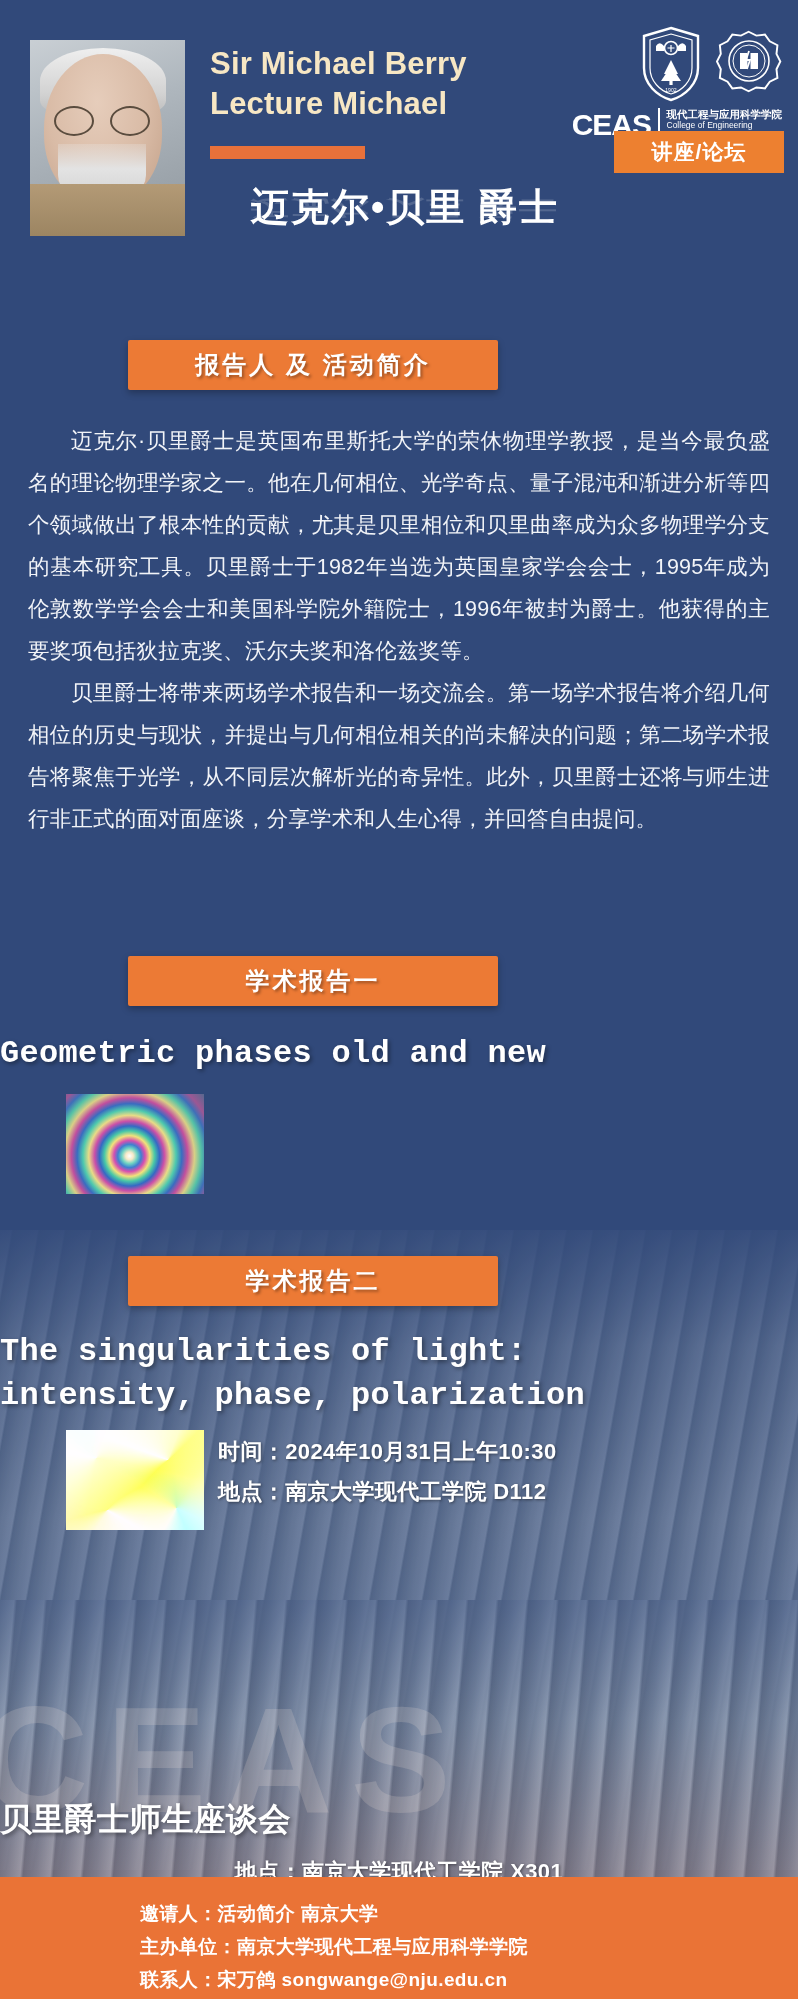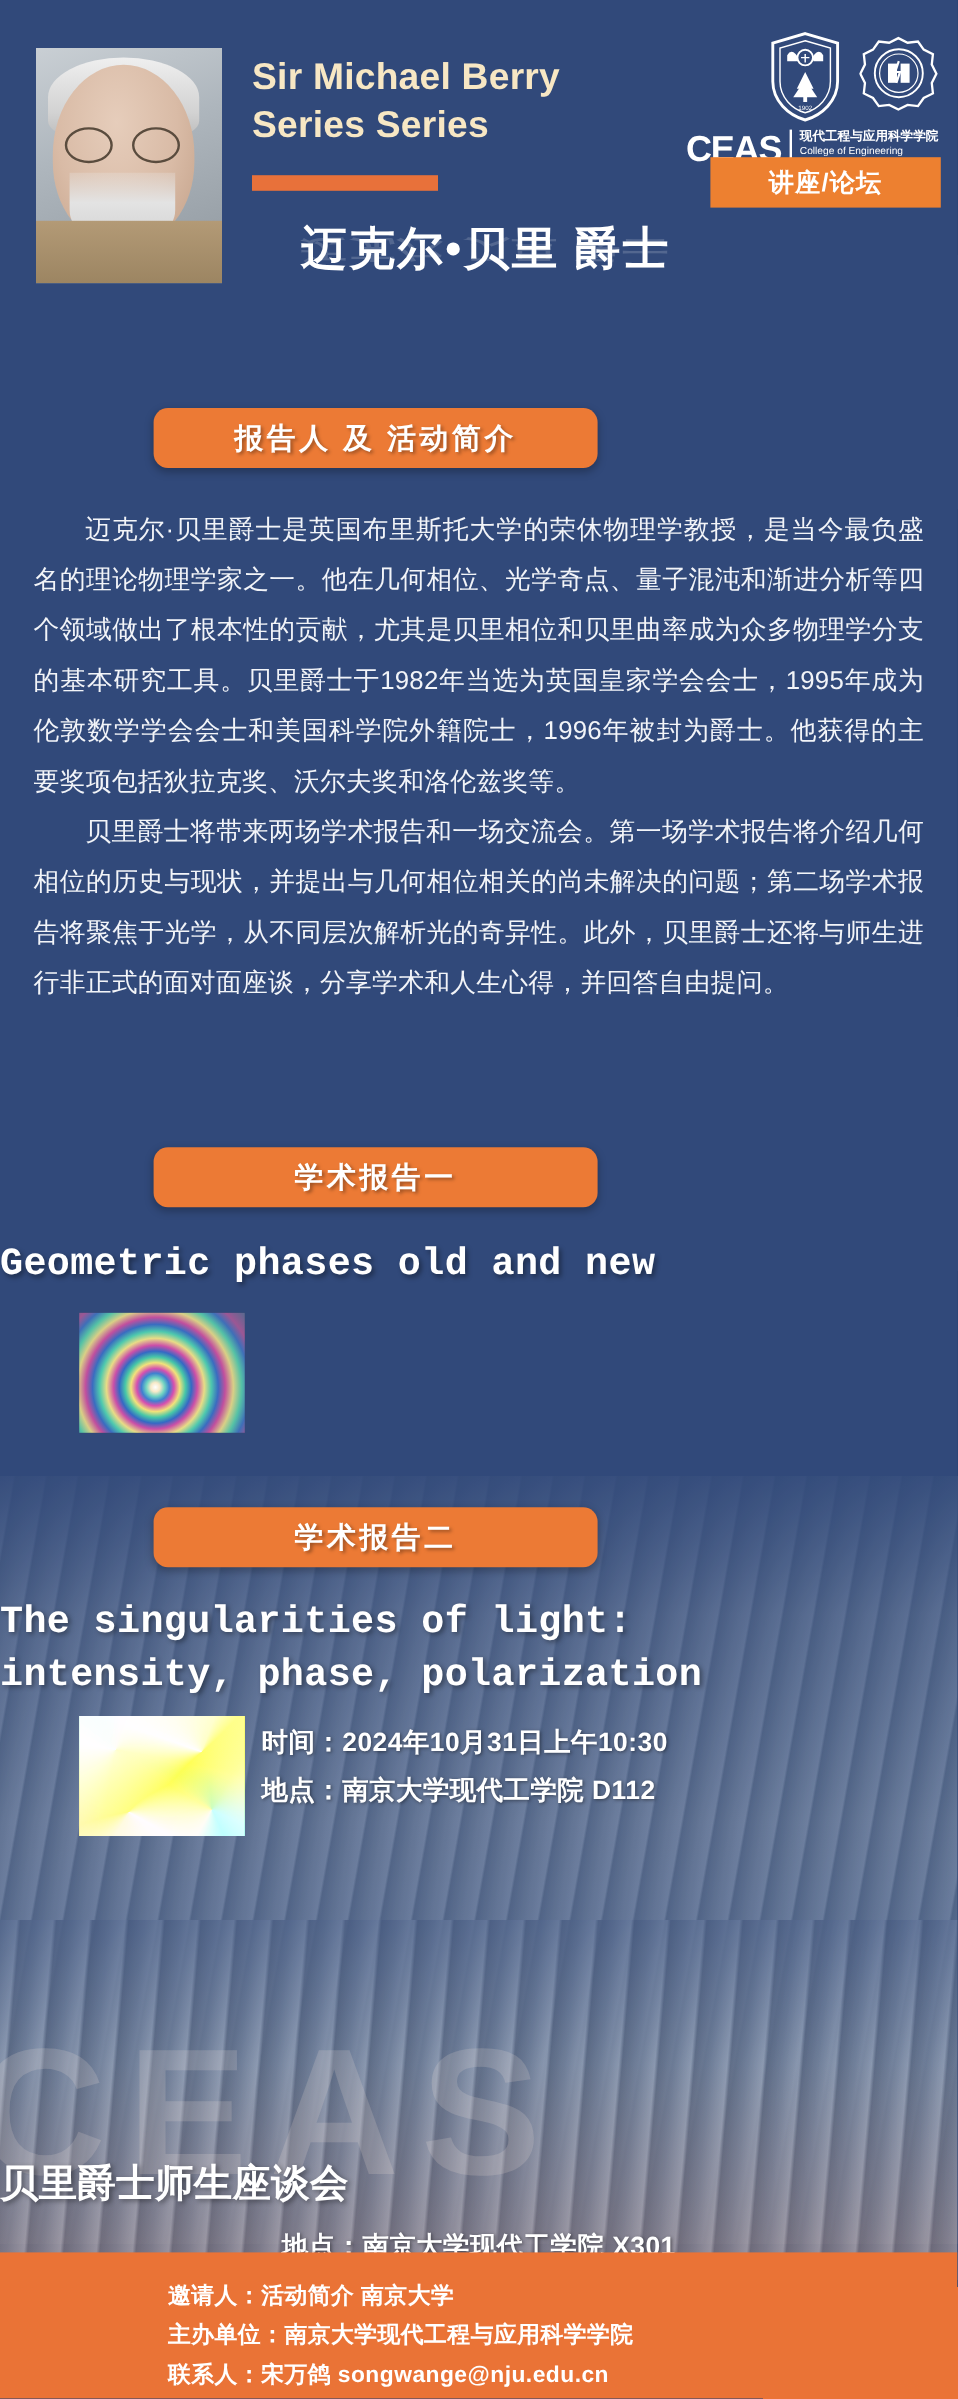--- a/index.html
+++ b/index.html
@@ -98,30 +98,30 @@
     font-size:38px; font-weight:bold; letter-spacing:2px; text-align:center;
     color:rgba(255,255,255,.17);
     transform:scaleY(-.55); transform-origin:top center;
   }
 
   
   .logo-group { position:absolute; right:16px; top:26px; }
   .crest { display:inline-block; vertical-align:top; }
   .tag-pill {
     position:absolute; right:14px; top:131px;
-    width:192px; height:42px; background:#ed8030;
+    width:170px; height:42px; background:#ed8030;
     color:#fff; font-size:21px; font-weight:bold;
     display:flex; align-items:center; justify-content:center;
     letter-spacing:1px;
   }
 
   
   .banner {
     position:absolute;
-    height:50px; border-radius:12px;
+    height:50px; border-radius:2px;
     background:#ec7a35;
     display:flex; align-items:center; justify-content:center;
     color:#ffffff; font-size:24px; font-weight:bold; letter-spacing:3px;
     text-shadow:2px 2px 3px rgba(0,0,0,.35);
     box-shadow:0 3px 7px rgba(0,0,0,.28);
   }
 
   
   .intro {
     position:absolute; left:28px; width:742px;
@@ -190,21 +190,21 @@
     <div class="portrait">
       <div class="hair"></div>
       <div class="face"></div>
       <div class="beard"></div>
       <div class="glasses"></div>
       <div class="body"></div>
     </div>
 
     <div class="title-en">
       <div>Sir Michael Berry</div>
-      <div>Series Series</div>
+      <div>Lecture Michael</div>
     </div>
     <div class="title-rule"></div>
 
     <div class="title-cn">迈克尔•贝里 爵士</div>
     <div class="title-cn-reflect">迈克尔•贝里 爵士</div>
 
     <div class="logo-group">
       <span class="crest">
         <svg width="62" height="76" viewBox="0 0 62 76">
           <path d="M31 2 L58 10 L58 42 C58 58 45 70 31 74 C17 70 4 58 4 42 L4 10 Z" fill="none" stroke="#fff" stroke-width="2.4"></path>

